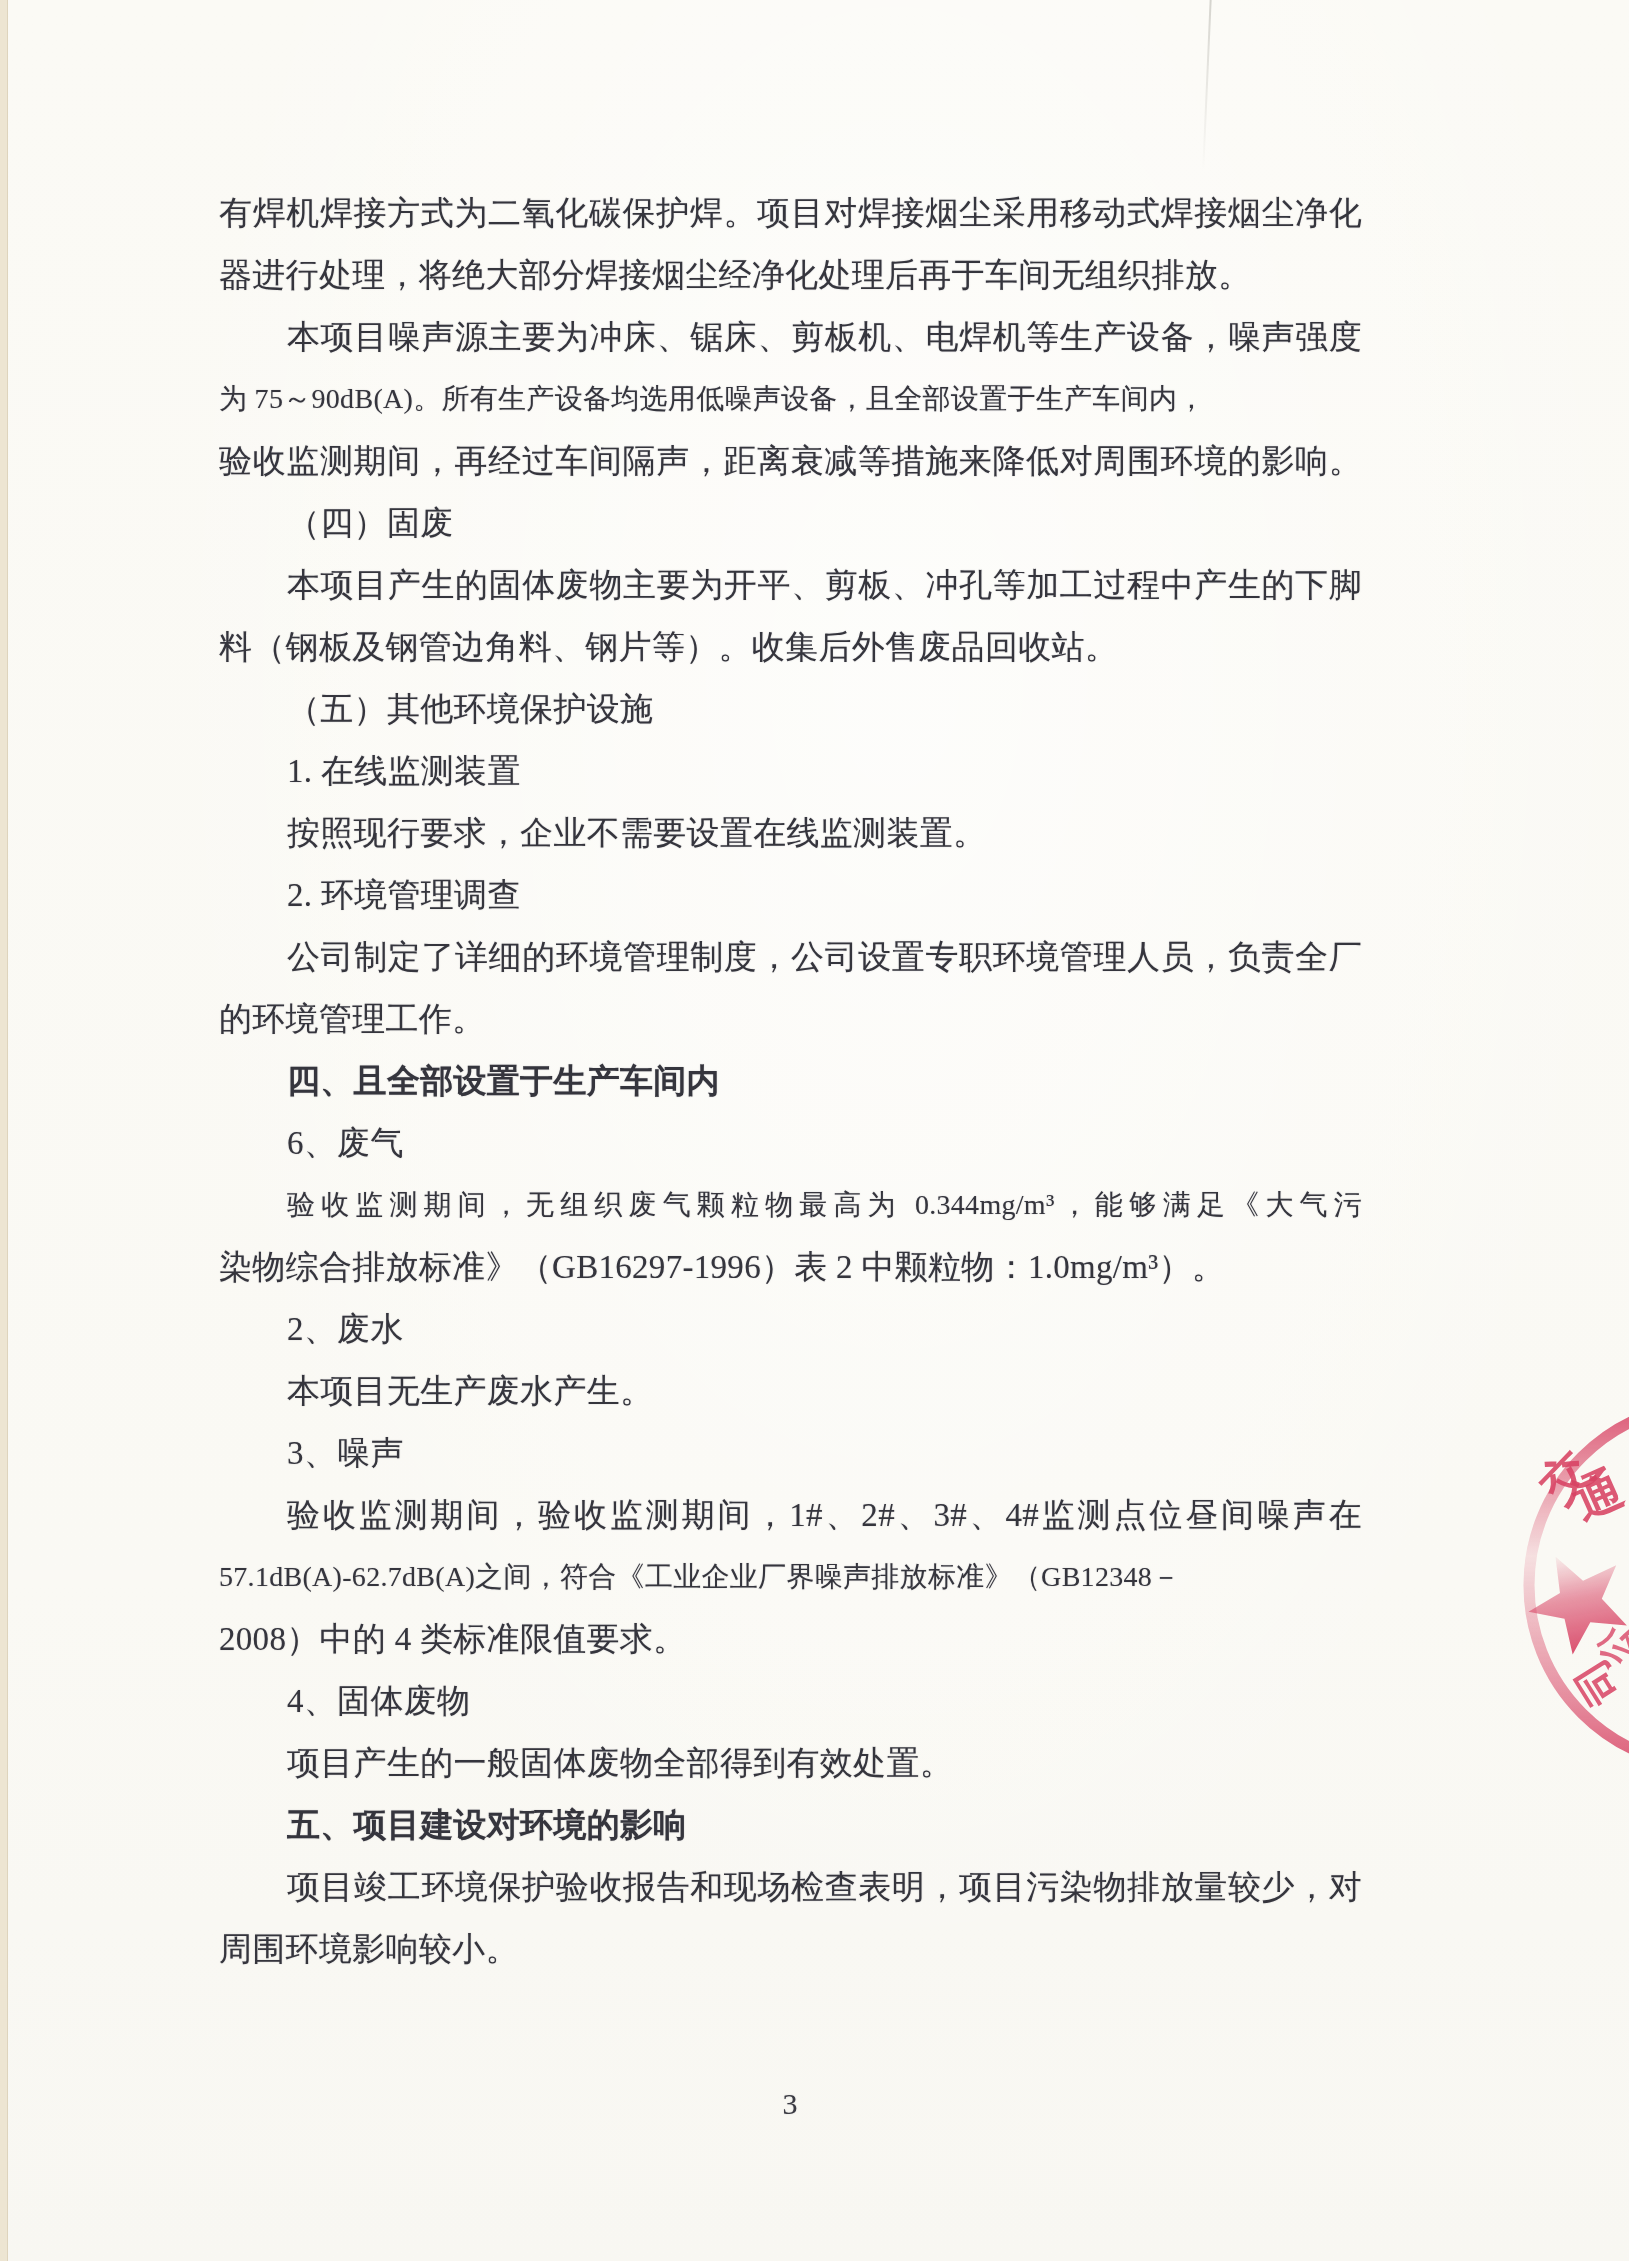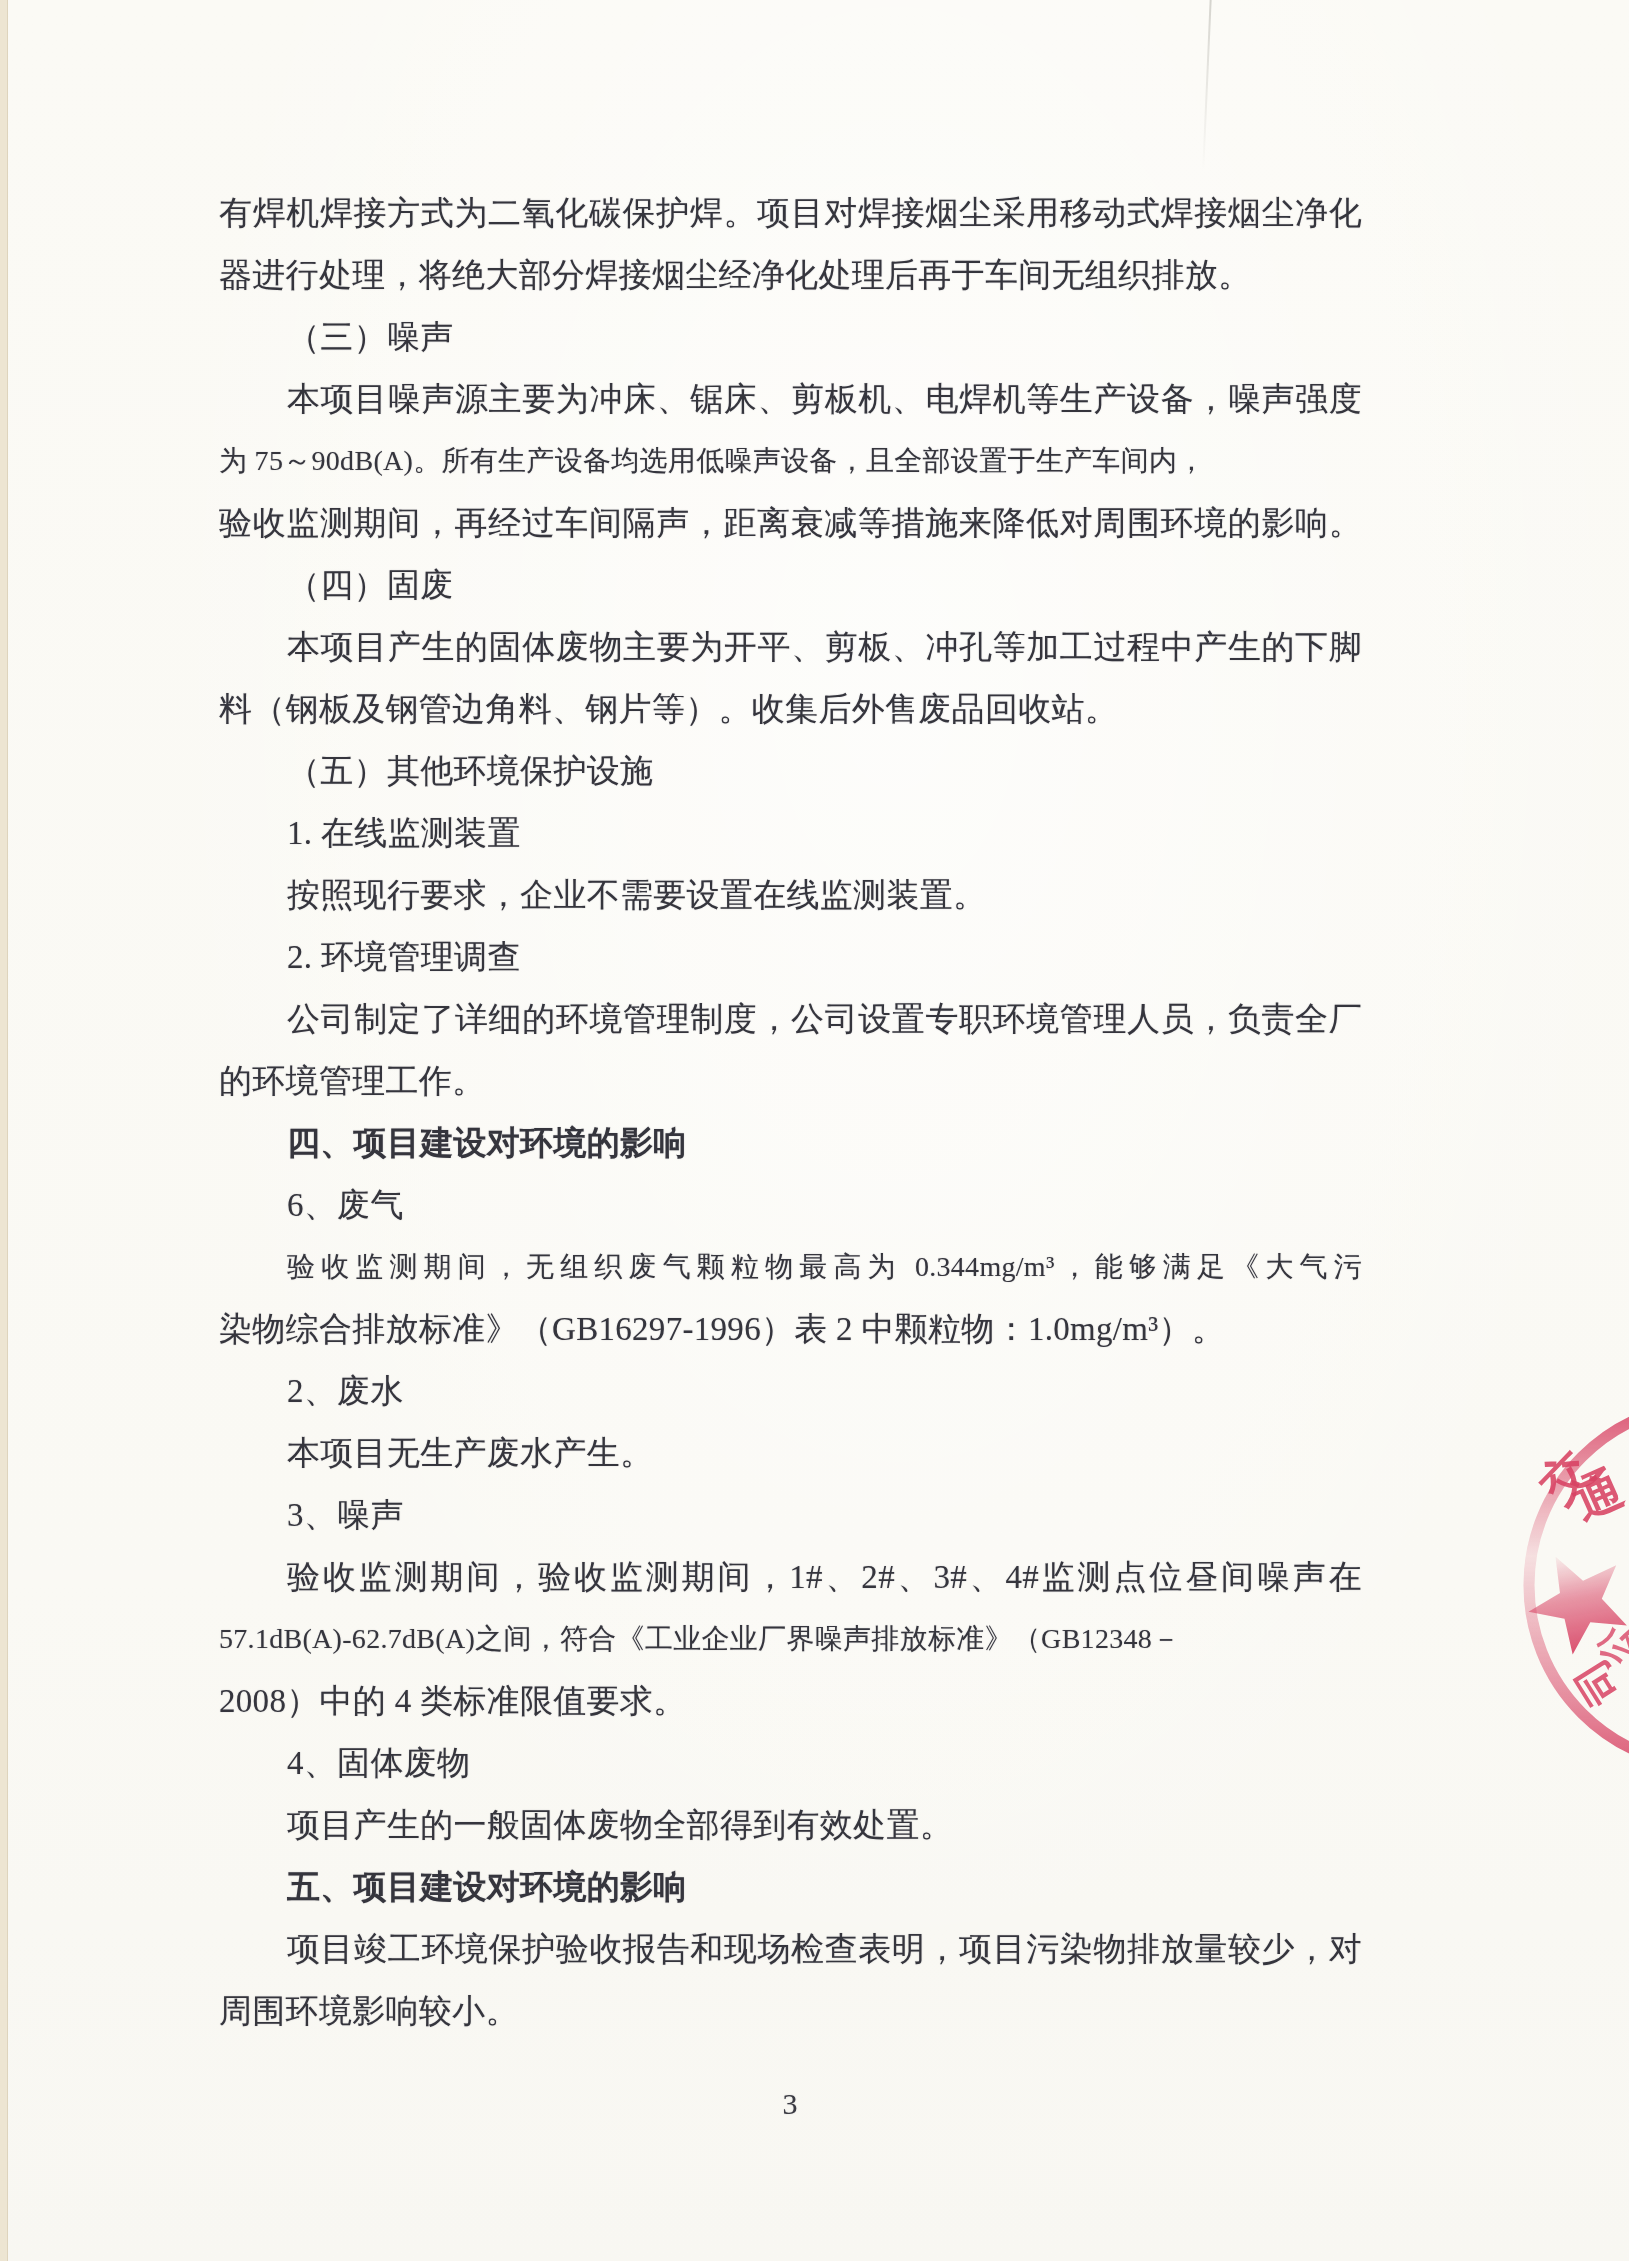--- a/index.html
+++ b/index.html
@@ -83,34 +83,33 @@
 </head>
 <body>
 
 <div class="page">
   <div class="edge-strip"></div>
   <div class="crease"></div>
 
   <main class="content">
     <div class="line j">有焊机焊接方式为二氧化碳保护焊。项目对焊接烟尘采用移动式焊接烟尘净化</div>
     <div class="line">器进行处理，将绝大部分焊接烟尘经净化处理后再于车间无组织排放。</div>
-    <div class="line ind">（三）噪声</div>
     <div class="line ind j">本项目噪声源主要为冲床、锯床、剪板机、电焊机等生产设备，噪声强度</div>
     <div class="line fs-s">为 75～90dB(A)。所有生产设备均选用低噪声设备，且全部设置于生产车间内，</div>
     <div class="line j">验收监测期间，再经过车间隔声，距离衰减等措施来降低对周围环境的影响。</div>
     <div class="line ind">（四）固废</div>
     <div class="line ind j">本项目产生的固体废物主要为开平、剪板、冲孔等加工过程中产生的下脚</div>
     <div class="line">料（钢板及钢管边角料、钢片等）。收集后外售废品回收站。</div>
     <div class="line ind">（五）其他环境保护设施</div>
     <div class="line ind">1. 在线监测装置</div>
     <div class="line ind">按照现行要求，企业不需要设置在线监测装置。</div>
     <div class="line ind">2. 环境管理调查</div>
     <div class="line ind j">公司制定了详细的环境管理制度，公司设置专职环境管理人员，负责全厂</div>
     <div class="line">的环境管理工作。</div>
-    <div class="line ind bold">四、项目建设对环境的影响</div>
+    <div class="line ind bold">四、且全部设置于生产车间内</div>
     <div class="line ind">6、废气</div>
     <div class="line ind j fs-s">验收监测期间，无组织废气颗粒物最高为 0.344mg/m³，能够满足《大气污</div>
     <div class="line">染物综合排放标准》（GB16297-1996）表 2 中颗粒物：1.0mg/m³）。</div>
     <div class="line ind">2、废水</div>
     <div class="line ind">本项目无生产废水产生。</div>
     <div class="line ind">3、噪声</div>
     <div class="line ind j">验收监测期间，验收监测期间，1#、2#、3#、4#监测点位昼间噪声在</div>
     <div class="line fs-s">57.1dB(A)-62.7dB(A)之间，符合《工业企业厂界噪声排放标准》（GB12348－</div>
     <div class="line">2008）中的 4 类标准限值要求。</div>
     <div class="line ind">4、固体废物</div>

